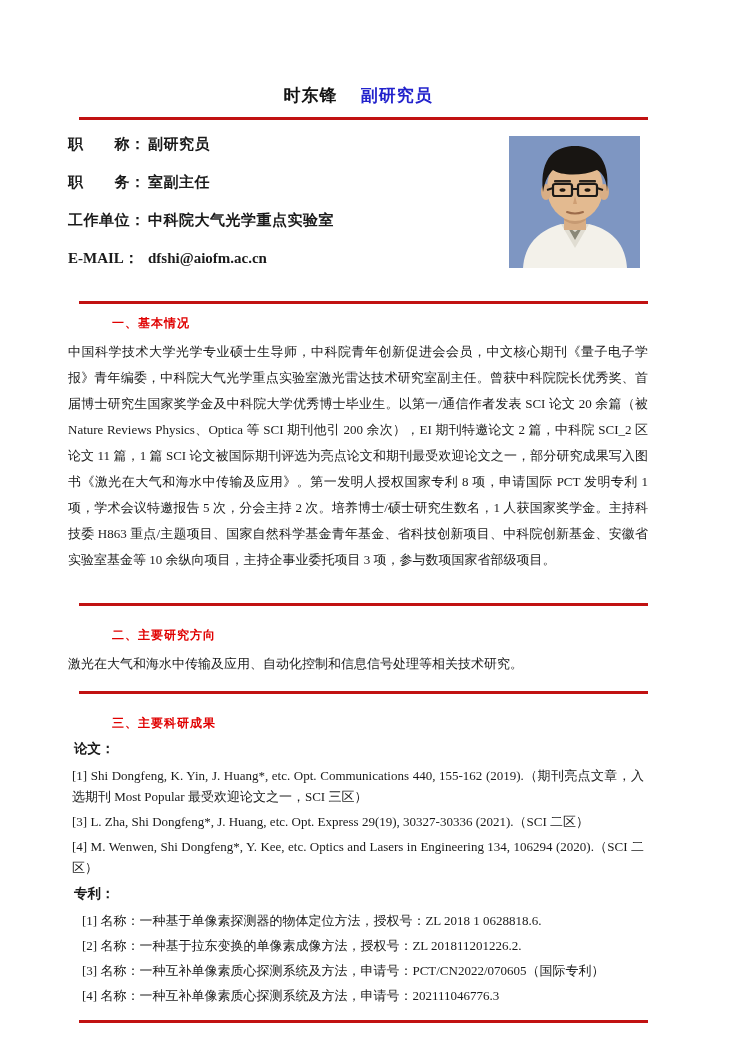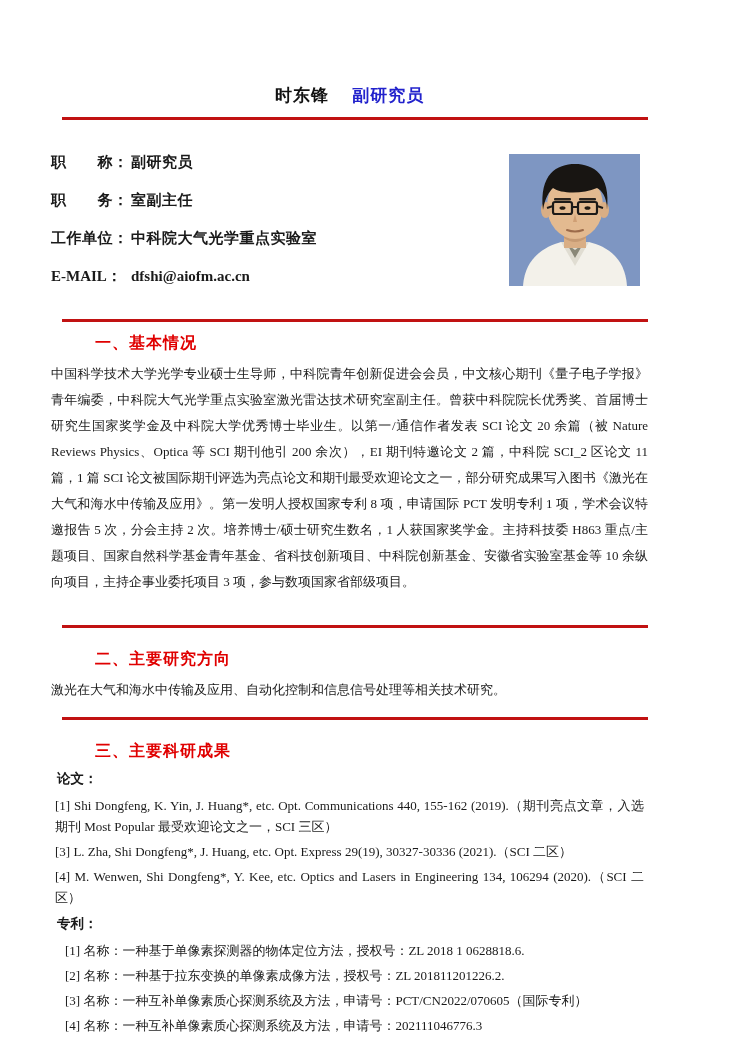--- a/index.html
+++ b/index.html
@@ -13,39 +13,39 @@
   html,body{margin:0;padding:0;}
   body{
     width:737px;height:1043px;background:#ffffff;overflow:hidden;
     font-family:"Liberation Serif","DejaVu Serif",serif;
     color:var(--text-dark);
     -webkit-font-smoothing:antialiased;
   }
   .page{
     box-sizing:border-box;
     width:737px;height:1043px;
-    padding:84px 89px 0 51px;
+    padding:84px 89px 0 68px;
     position:relative;
   }
   
   .doc-title{
     text-align:center;
     font-size:17px;font-weight:bold;
     letter-spacing:1px;
     margin:0 0 10px 0;
   }
   .doc-title .name{color:#111;}
   .doc-title .rank{color:var(--title-blue);margin-left:18px;}
   .divider{
     height:3px;background:var(--accent-red);
     border:none;margin:0 0 0 11px;
   }
   
   .info-block{
-    margin-top:33px;
+    margin-top:15px;
     min-height:150px;
   }
   .photo-frame{
     float:right;
     width:131px;height:132px;
     margin:1px 8px 0 0;
     background:var(--photo-bg);
     overflow:hidden;
   }
   .photo-frame svg{display:block;width:100%;height:100%;}
@@ -55,21 +55,21 @@
     margin-bottom:19px;
     letter-spacing:0.5px;
   }
   .info-row .label{display:inline-block;min-width:80px;}
   .info-row.email .label{font-family:"Liberation Serif","DejaVu Serif",serif;letter-spacing:0;}
   .info-row.email .value{font-family:"Liberation Serif","DejaVu Serif",serif;letter-spacing:0;text-align:right;}
   .clear{clear:both;}
   
   .section-heading{
     font-family:"Liberation Sans","DejaVu Sans",sans-serif;
-    font-weight:bold;font-size:16px;
+    font-weight:bold;font-size:12px;
     color:var(--heading-red);
     padding-left:44px;
     margin:11px 0 7px 0;
     letter-spacing:1px;
   }
   .body-text{
     font-size:13px;line-height:26px;
     text-align:justify;
     margin:0;
   }

